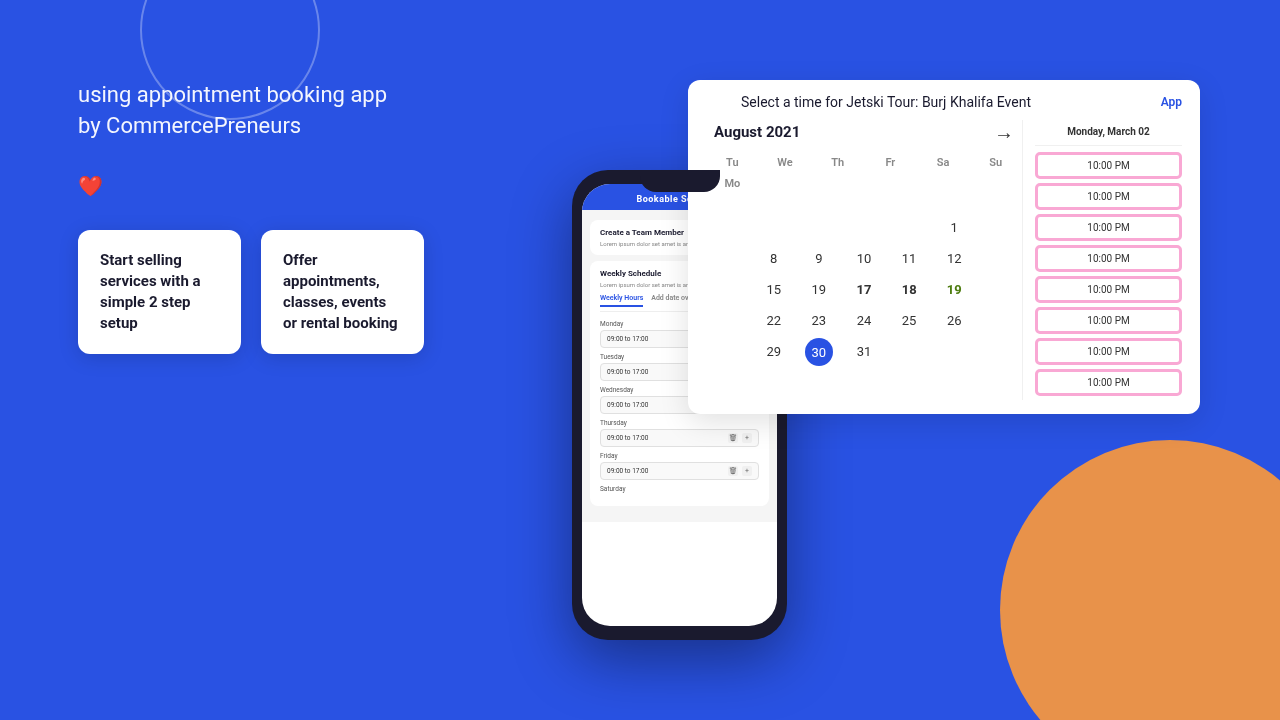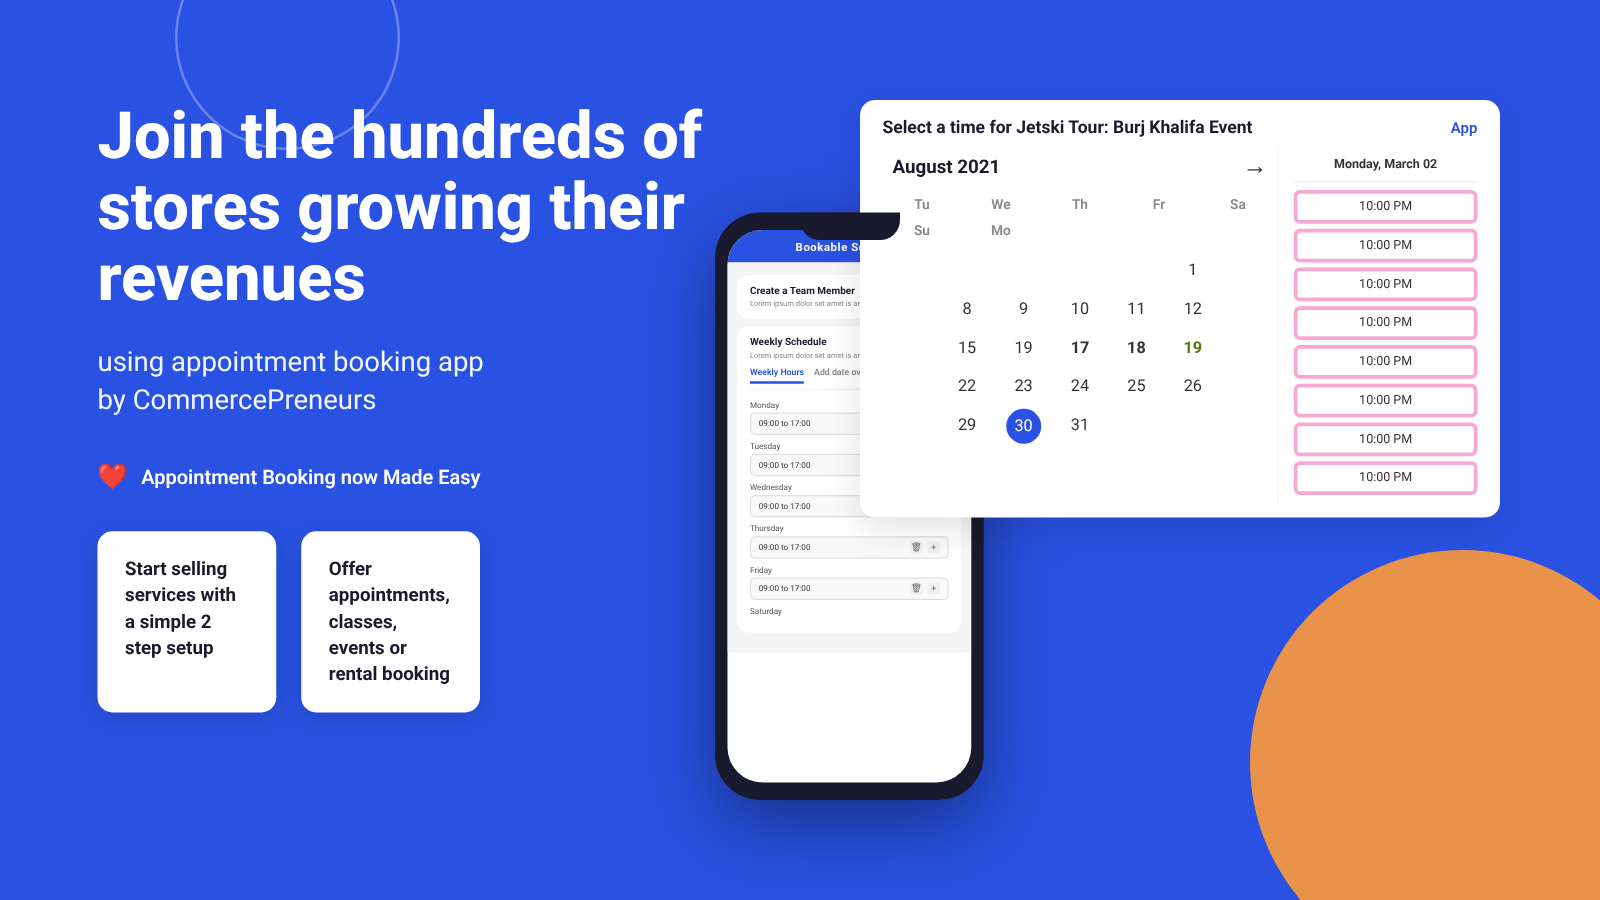--- a/index.html
+++ b/index.html
@@ -85,21 +85,21 @@
 
     .feature-cards {
       display: flex;
       gap: 20px;
     }
 
     .feature-card {
       background: #fff;
       border-radius: 12px;
       padding: 20px 22px;
-      width: 143px;
+      width: 163px;
       font-size: 15px;
       font-weight: 700;
       color: #1a1a2e;
       line-height: 1.4;
       box-shadow: 0 4px 20px rgba(0,0,0,0.15);
     }
 
     
     .phone-wrapper {
       position: absolute;
@@ -254,27 +254,25 @@
 </head>
 <body>
 
 <div class="bg-main"></div>
 
 <div class="deco-arc"></div>
 
 <div class="deco-orange"></div>
 
 <div class="left-panel">
-  <h1 class="headline">Join the hundreds of stores growing their revenues</h1>
   <p class="subheadline">
     <span>using appointment booking app<br>by CommercePreneurs</span>
   </p>
   <div class="badge-row">
     <span class="badge-heart">❤️</span>
-    <span class="badge-text">Appointment Booking now Made Easy</span>
   </div>
   <div class="feature-cards">
     <div class="feature-card">
       <span>Start selling services with a simple 2 step setup</span>
     </div>
     <div class="feature-card">
       <span>Offer appointments, classes, events or rental booking</span>
     </div>
   </div>
 </div>
@@ -362,32 +360,32 @@
             <div class="phone-day-label">Saturday</div>
           </div>
         </div>
       </div>
     </div>
   </div>
 </div>
 
 <div style="position:absolute;left:688px;top:80px;width:512px;background:#fff;border-radius:12px;box-shadow:0 8px 30px rgba(0,0,0,0.12);padding:14px 18px;display:flex;flex-direction:column;">
   <div style="display:flex;justify-content:space-between;align-items:center;margin-bottom:10px;">
-    <span style="font-size:14px;font-weight:700;color:#1a1a2e;">Select a time for Jetski Tour: Burj Khalifa Event</span>
+    <span style="font-size:14px;font-weight:400;color:#1a1a2e;margin-left:35px;">Select a time for Jetski Tour: Burj Khalifa Event</span>
     <span style="font-size:12px;color:#2952E3;font-weight:600;margin-left:10px;">App</span>
   </div>
 
   <div style="display:flex;gap:0;">
 
     <div style="flex:1;">
       <div style="display:flex;justify-content:space-between;align-items:center;padding:0 8px 8px;">
         <span style="font-size:15px;font-weight:700;color:#1a1a2e;">August 2021</span>
         <span style="font-size:20px;color:#333;cursor:pointer;">→</span>
       </div>
-      <div style="display:grid;grid-template-columns:repeat(5,1fr);text-align:center;margin-bottom:8px;">
+      <div style="display:grid;grid-template-columns:repeat(6,1fr);text-align:center;margin-bottom:20px;">
         <span style="font-size:11px;font-weight:600;color:#888;padding:4px 0;">Tu</span>
         <span style="font-size:11px;font-weight:600;color:#888;padding:4px 0;">We</span>
         <span style="font-size:11px;font-weight:600;color:#888;padding:4px 0;">Th</span>
         <span style="font-size:11px;font-weight:600;color:#888;padding:4px 0;">Fr</span>
         <span style="font-size:11px;font-weight:600;color:#888;padding:4px 0;">Sa</span>
         <span style="font-size:11px;font-weight:600;color:#888;padding:4px 0;">Su</span>
         <span style="font-size:11px;font-weight:600;color:#888;padding:4px 0;">Mo</span>
       </div>
       <div style="display:grid;grid-template-columns:repeat(7,1fr);text-align:center;row-gap:4px;">
 

